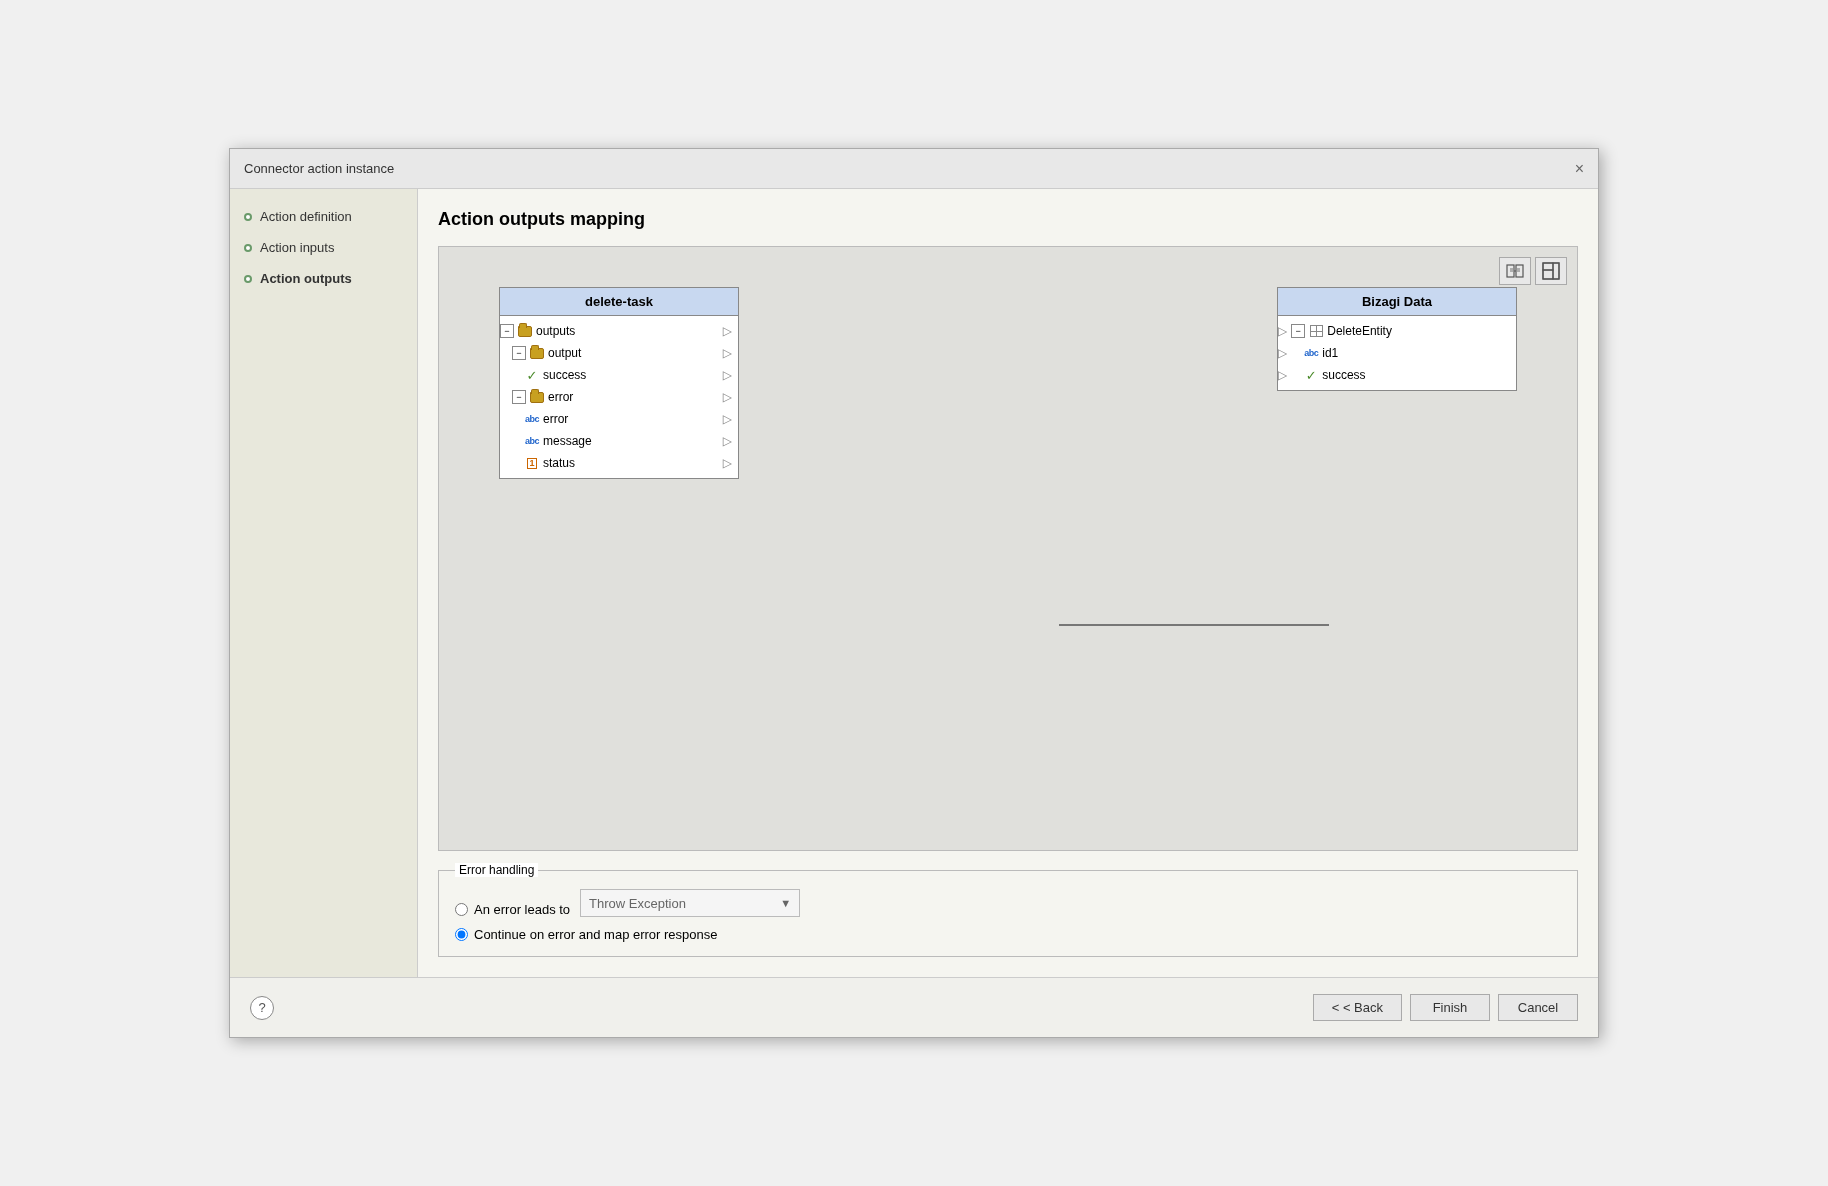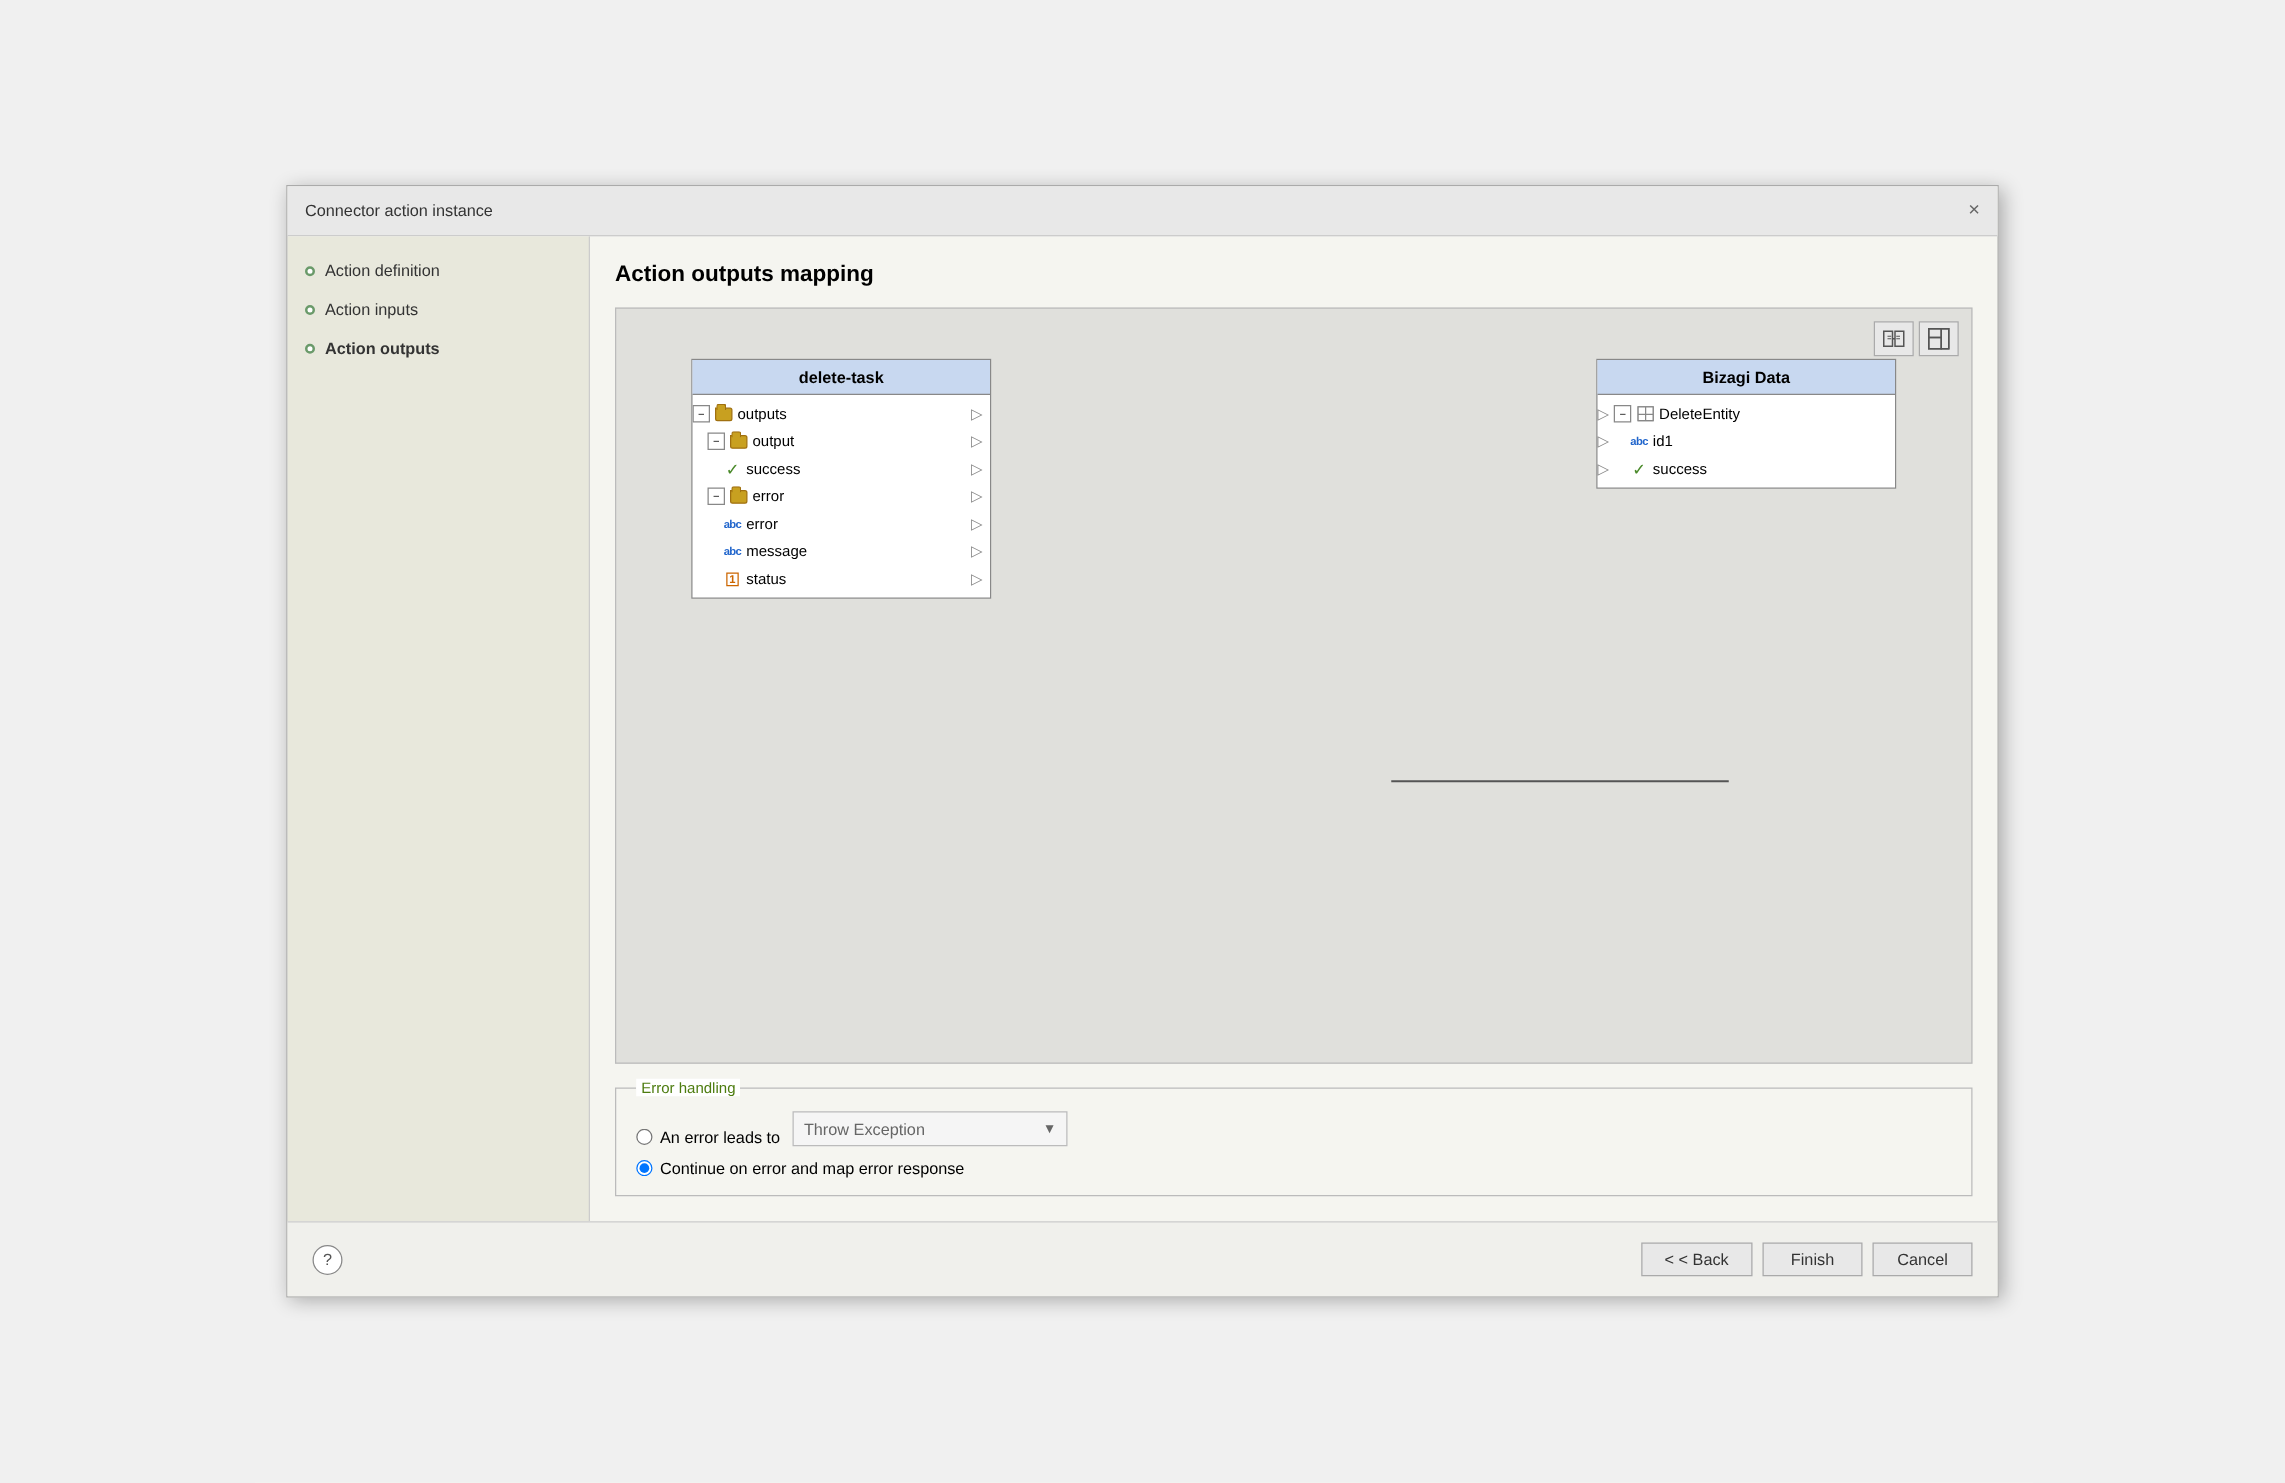--- a/index.html
+++ b/index.html
@@ -43,21 +43,21 @@
       background: none;
       border: none;
       line-height: 1;
     }
     .dialog-body {
       display: flex;
       flex: 1;
       overflow: hidden;
     }
     .sidebar {
-      width: 242px;
+      width: 188px;
       background: #e8e8dc;
       padding: 20px 14px;
       border-right: 1px solid #ccc;
       display: flex;
       flex-direction: column;
       gap: 16px;
     }
     .sidebar-item {
       display: flex;
       align-items: center;
@@ -246,21 +246,21 @@
       height: 12px;
       background: #888;
       border: 1px solid #888;
     }
     .icon-table span {
       background: white;
       display: block;
     }
     .error-handling-legend {
       font-size: 12px;
-      color: #4d7c0f;
+      color: #000000;
       background: white;
       padding: 0 4px;
       margin-top: -20px;
       display: inline-block;
     }
     .error-handling-fieldset {
       border: 1px solid #bbb;
       padding: 12px 16px 14px;
       position: relative;
     }

